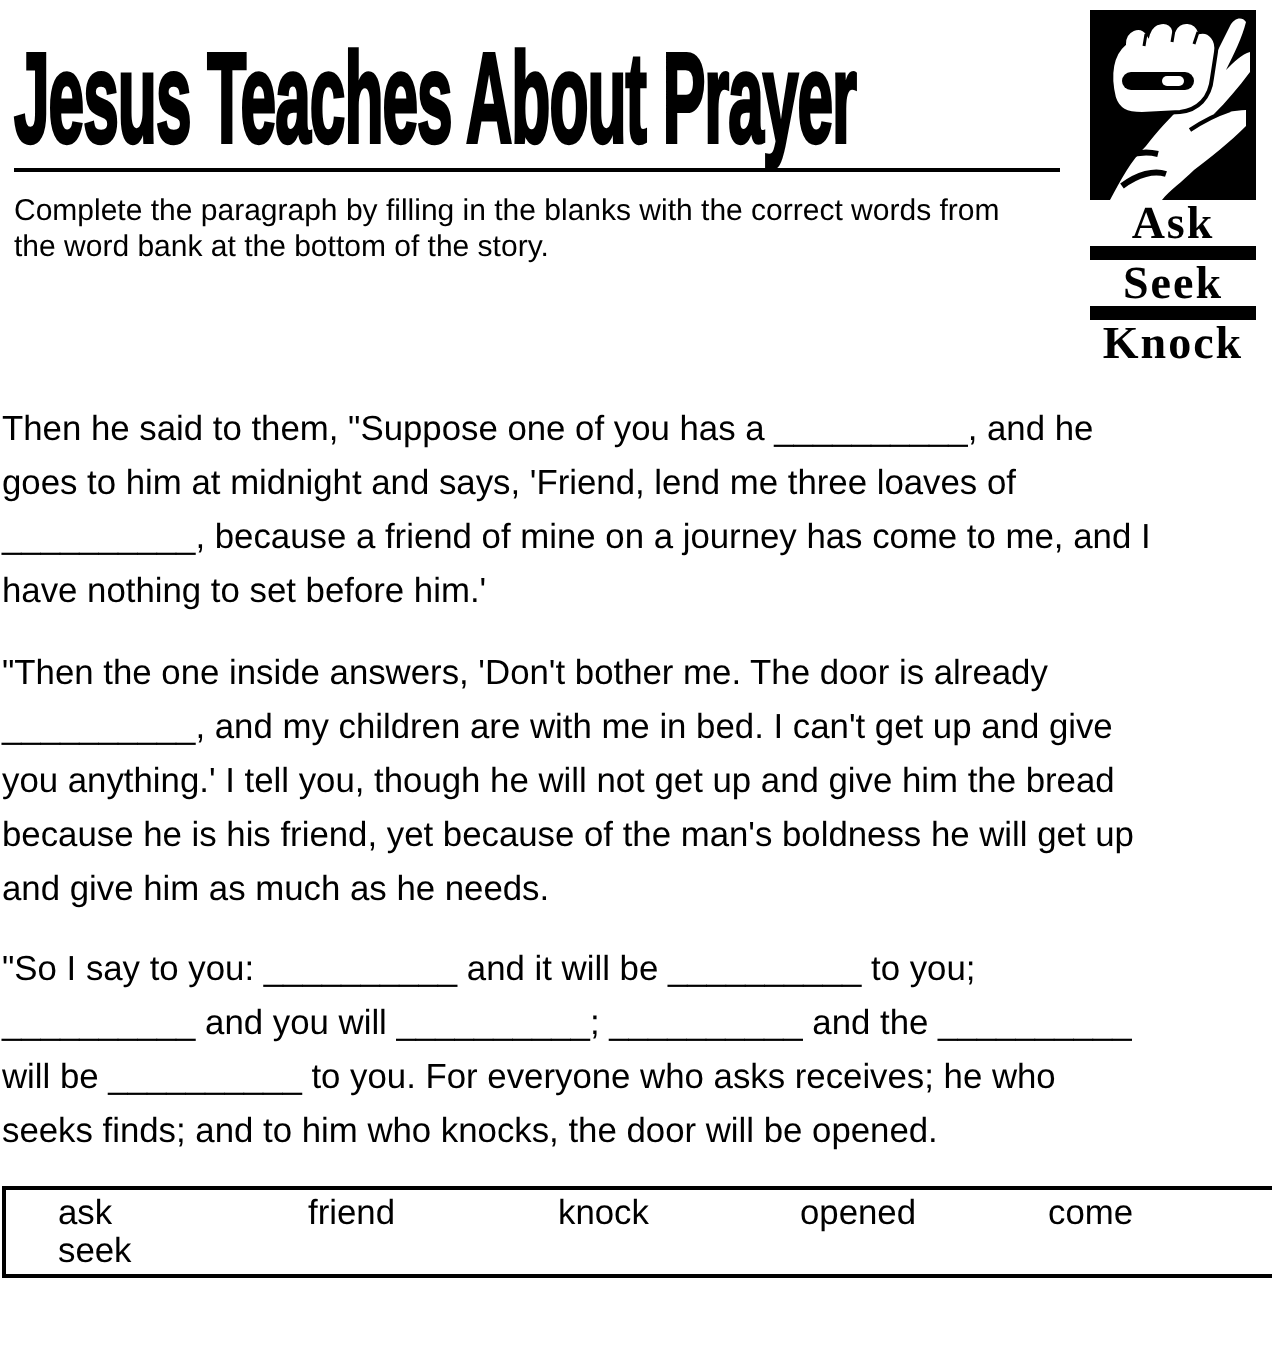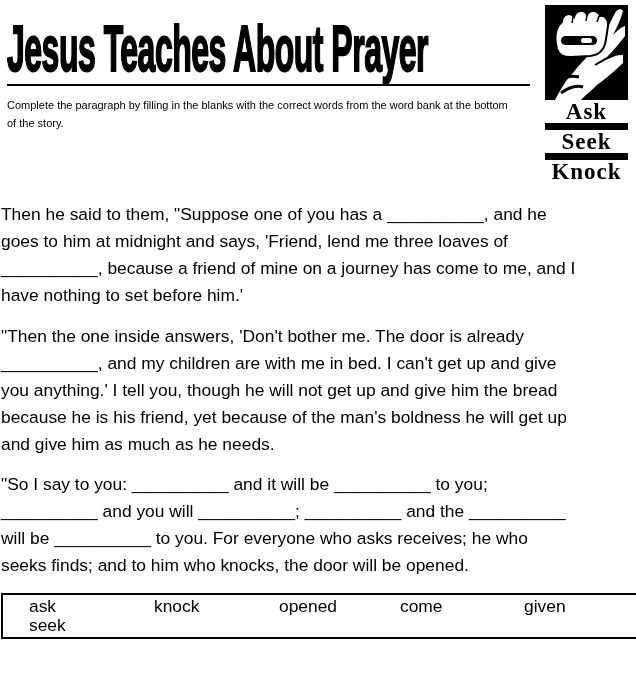--- a/index.html
+++ b/index.html
@@ -18,21 +18,21 @@
     white-space:nowrap;letter-spacing:-1px;
     transform:scaleX(0.5);transform-origin:left top;
     -webkit-text-stroke:2px #000;
   }
   #divider{
     position:absolute;left:7px;top:84px;
     width:523px;height:2px;background:#000;
   }
   #instructions{
     position:absolute;left:7px;top:97px;width:512px;
-    font-size:11px;line-height:17.5px;
+    font-size:15px;line-height:17.5px;
   }
   
   #ask-col{
     position:absolute;left:545px;top:5px;width:83px;
     text-align:center;
   }
   #ask-col svg{display:block;}
   .icon-word{
     font-family:"Liberation Serif",serif;
     font-weight:bold;font-size:23px;line-height:23px;
@@ -121,21 +121,21 @@
 you anything.' I tell you, though he will not get up and give him the bread
 because he is his friend, yet because of the man's boldness he will get up
 and give him as much as he needs.</p>
     <p>"So I say to you: __________ and it will be __________ to you;
 __________ and you will __________; __________ and the __________
 will be __________ to you. For everyone who asks receives; he who
 seeks finds; and to him who knocks, the door will be opened.</p>
 
     <div id="word-bank">
       <div class="wb-cell">ask</div>
+      <div class="wb-cell">friend</div>
       <div class="wb-cell">knock</div>
       <div class="wb-cell">opened</div>
       <div class="wb-cell">come</div>
-      <div class="wb-cell">given</div>
       <div class="wb-cell">seek</div>
     </div>
   </div>
 
 </div>
 
 </body></html>

